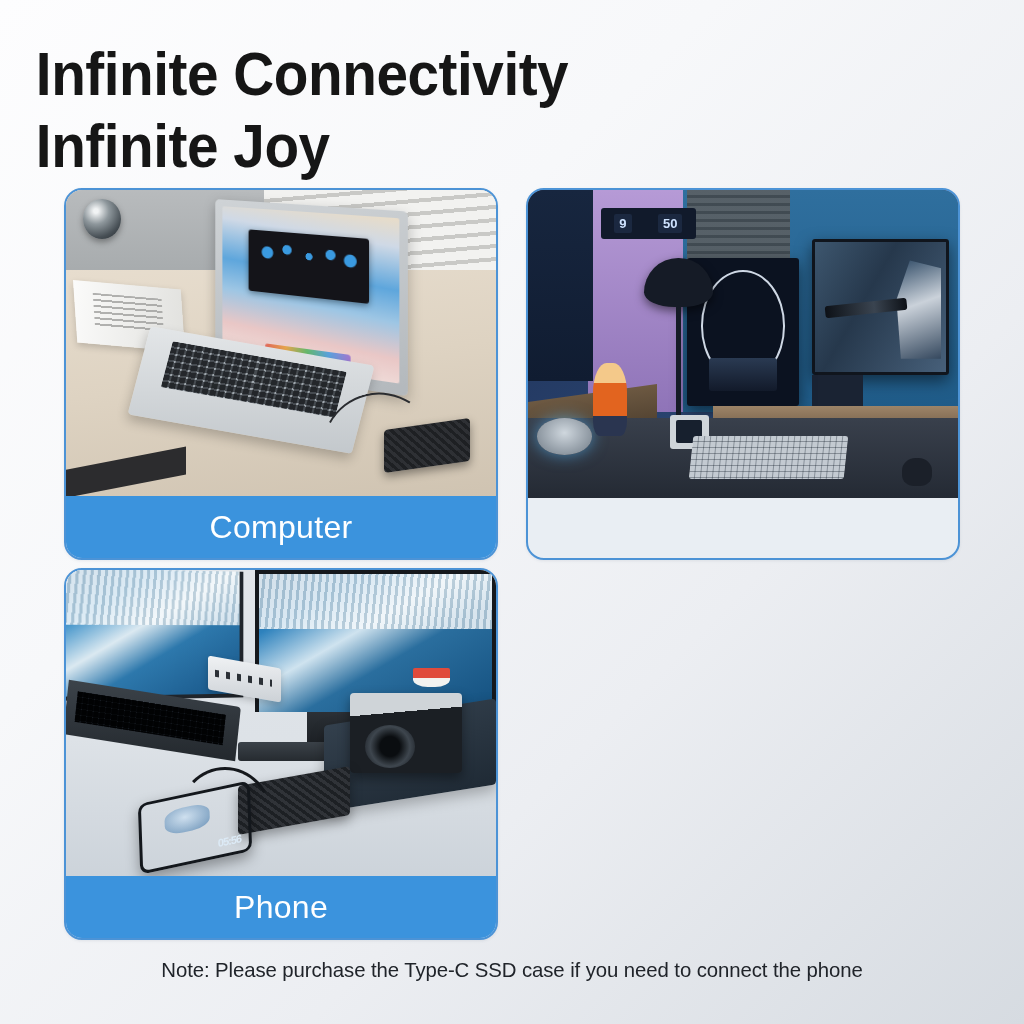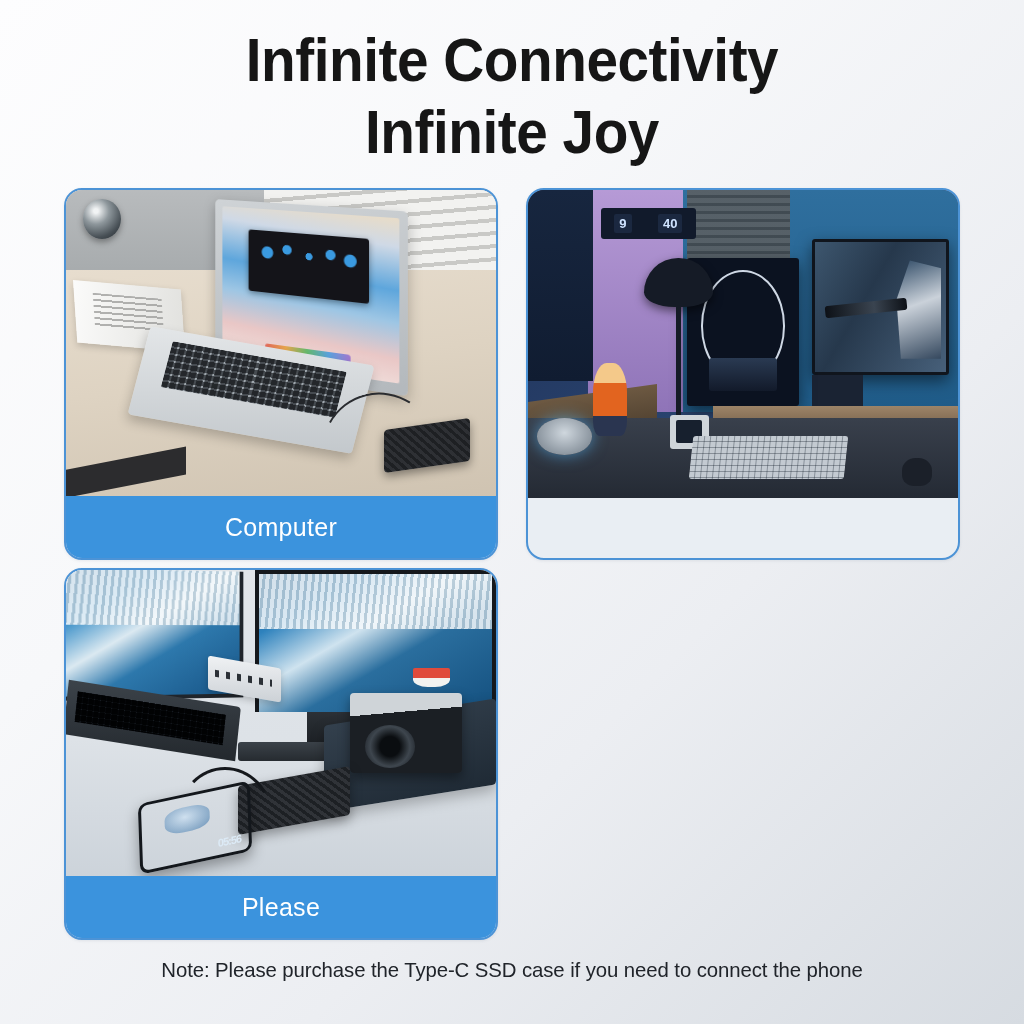--- a/index.html
+++ b/index.html
@@ -8,22 +8,21 @@
   body {
     font-family: "Liberation Sans", "DejaVu Sans", sans-serif;
     background: linear-gradient(135deg,#fdfdfe 0%,#f7f8fa 35%,#eceef2 65%,#d6dbe1 100%);
     overflow:hidden;
     position:relative;
   }
 
   
   .title-block{
     width:1024px;
-    padding-top:24px;
-    text-align:center;
+    padding-top:38px;
   }
   .title-line{
     display:block;
     color:#161616;
     font-weight:700;
     font-size:61px;
     line-height:72px;
     letter-spacing:-0.5px;
     transform:scaleX(0.93);
   }
@@ -56,21 +55,21 @@
   }
   .card-label{
     position:absolute;
     left:0; right:0; bottom:0;
     height:62px;
     background:#3b93dd;
     color:#ffffff;
     display:flex;
     align-items:center;
     justify-content:center;
-    font-size:25px;
+    font-size:32px;
     font-weight:400;
     letter-spacing:.3px;
   }
 
   
   .note{
     position:absolute;
     left:0; right:0; top:958px;
     text-align:center;
     color:#20242a;
@@ -319,21 +318,21 @@
 
   <div class="card">
     <div class="card-photo">
       <div class="scene s3">
         <div class="wall-purple"></div>
         <div class="wall-blue"></div>
         <div class="shelfbox"></div>
         <div class="blind"></div>
         <div class="clock">
           <span>9</span>
-          <span>40</span>
+          <span>50</span>
         </div>
         <div class="mon2">
           <div class="soldier"></div>
           <div class="gun"></div>
         </div>
         <div class="stand"></div>
         <div class="mon1">
           <div class="arc"></div>
           <div class="mount"></div>
         </div>
@@ -370,18 +369,18 @@
         <div class="tray"></div>
         <div class="cam"></div>
         <div class="ssd4"></div>
         <div class="cbl"></div>
         <div class="phone">
           <div class="pad"></div>
           <div class="time">05:56</div>
         </div>
       </div>
     </div>
-    <div class="card-label">Please</div>
+    <div class="card-label">Phone</div>
   </div>
 
 </div>
 
 <div class="note">Note: Please purchase the Type-C SSD case if you need to connect the phone</div>
 
 </body></html>

